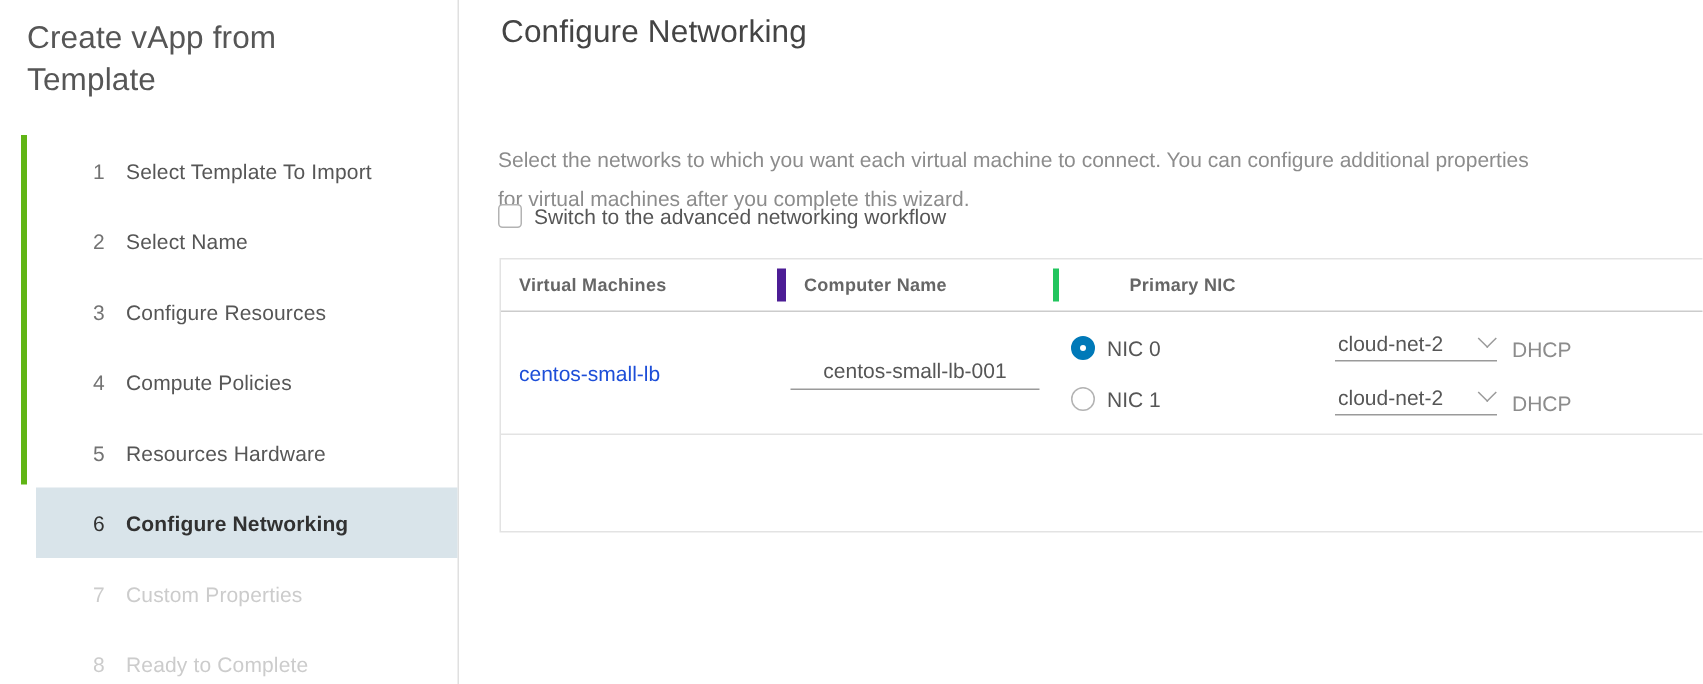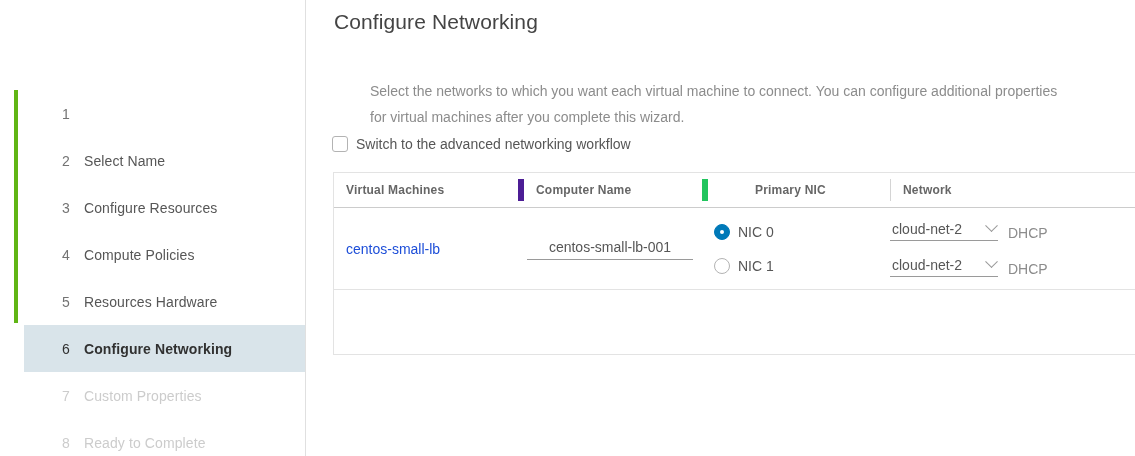--- a/index.html
+++ b/index.html
@@ -86,26 +86,25 @@
   .page-title {
     position: absolute;
     left: 28px; top: 10px;
     font-size: 21px;
     font-weight: 400;
     color: #444;
     letter-spacing: .1px;
   }
   .description {
     position: absolute;
-    left: 26px; top: 78px;
+    left: 26px; top: 93px;
     width: 690px;
     font-size: 14px;
     line-height: 26px;
     color: #8c8c8c;
-    margin-left: 38px;
   }
   .adv-row {
     position: absolute;
     left: 26px; top: 136px;
     display: flex;
     align-items: center;
     gap: 8px;
   }
   .cbox {
     width: 16px; height: 16px;
@@ -141,21 +140,21 @@
     color: #666;
     letter-spacing: .2px;
     padding-left: 12px;
     height: 22px;
     line-height: 22px;
     display: flex;
     align-items: center;
   }
   .th.c1 { width: 184px; flex: 0 0 184px; }
   .th.c2 { width: 184px; flex: 0 0 184px; border-left: 6px solid #4c1d95; }
-  .th.c3 { width: 188px; flex: 0 0 188px; border-left: 6px solid #22c55e; padding-left: 47px; }
+  .th.c3 { width: 188px; flex: 0 0 188px; border-left: 4px solid #22c55e; padding-left: 47px; }
   .th.c4 { width: 181px; flex: 0 0 181px; border-left: 1px solid #d4d4d4; }
 
   .trow {
     display: flex;
     min-height: 82px;
     border-bottom: 1px solid #e3e3e3;
     align-items: center;
   }
   .td { display: flex; align-items: center; }
   .td.c1 { width: 184px; flex: 0 0 184px; padding-left: 12px; }
@@ -225,26 +224,28 @@
   .dhcp { font-size: 14px; color: #8c8c8c; }
 
   .tfoot { height: 64px; background: #fff; }
 </style>
 </head>
 <body>
 
 <div id="app">
 
   <div class="sidebar">
+    <div class="wizard-title">Create vApp from Template</div>
 
     <div class="steps">
       <div class="progress-rail"></div>
 
       <div class="step">
         <span class="num">1</span>
+        <span class="label">Select Template To Import</span>
       </div>
       <div class="step">
         <span class="num">2</span>
         <span class="label">Select Name</span>
       </div>
       <div class="step">
         <span class="num">3</span>
         <span class="label">Configure Resources</span>
       </div>
       <div class="step">
@@ -280,21 +281,20 @@
       <span class="cbox"></span>
       <span class="adv-label">Switch to the advanced networking workflow</span>
     </div>
 
     <div class="nic-table">
 
       <div class="thead">
         <div class="th c1">Virtual Machines</div>
         <div class="th c2">Computer Name</div>
         <div class="th c3">Primary NIC</div>
-        <div class="th c4">Network</div>
       </div>
 
       <div class="trow">
 
         <div class="td c1">
           <span class="vm-name">centos-small-lb</span>
         </div>
 
         <div class="td c2">
           <input class="cname-input" type="text" value="centos-small-lb-001" style="">

